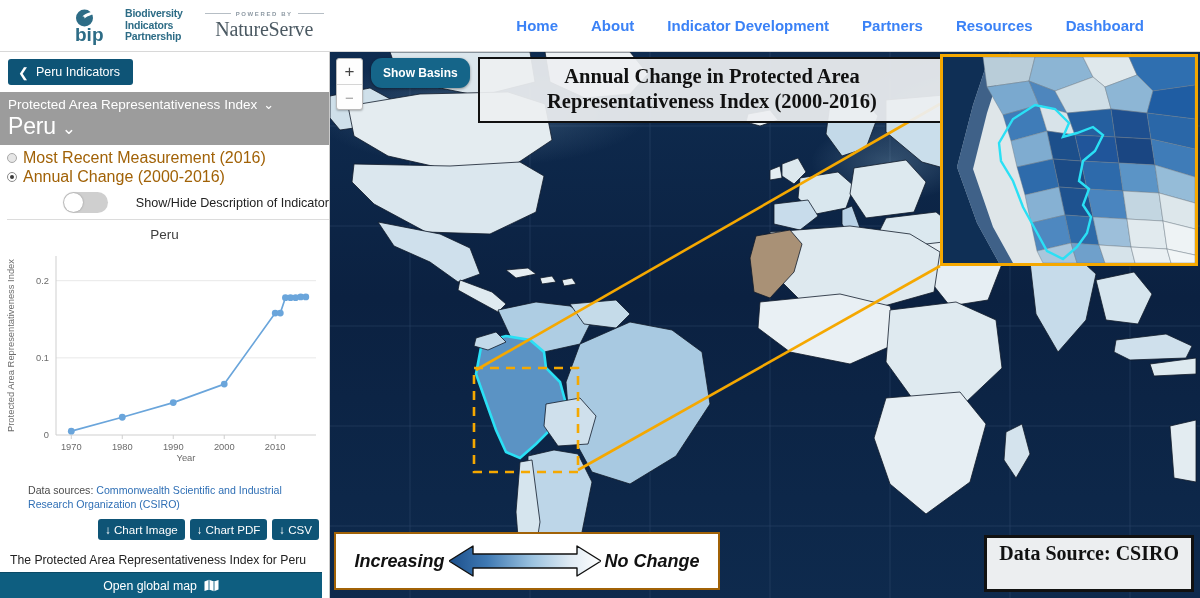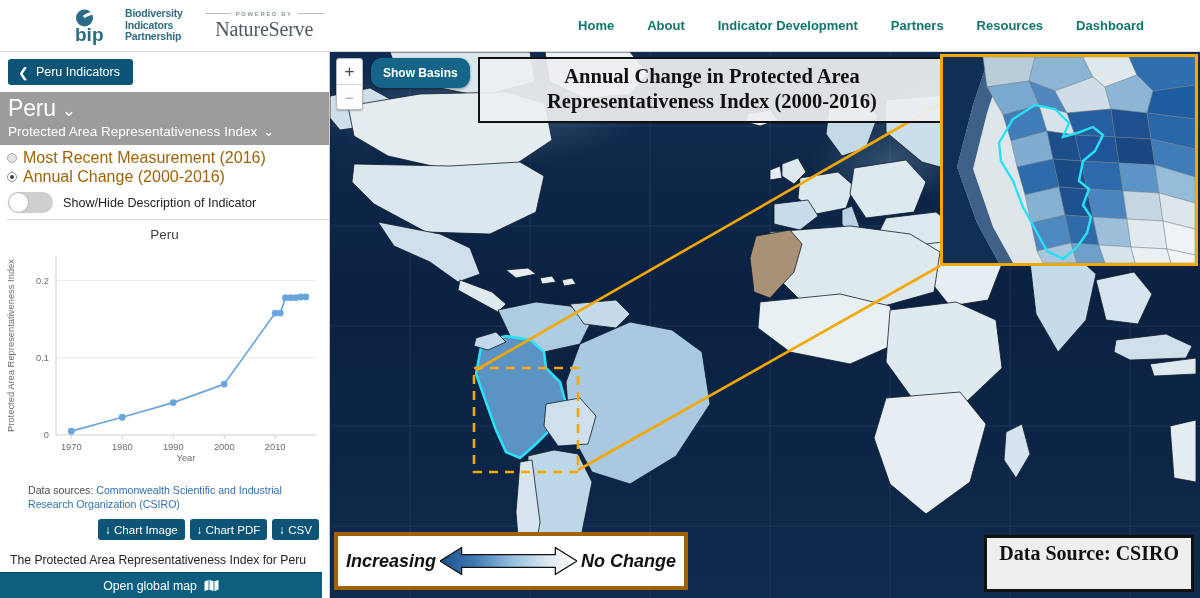--- a/index.html
+++ b/index.html
@@ -32,21 +32,21 @@
     font-size: 6px; letter-spacing: 1.6px; color: #8d99a3; font-weight: 700;
     display: flex; align-items: center; gap: 5px; white-space: nowrap;
   }
   .ns-powered:before, .ns-powered:after {
     content: ""; display: block; width: 26px; height: 1px; background: #b6bec5;
   }
   .ns-name { font-size: 20px; color: #4c5a63; font-family: "Liberation Serif", serif; letter-spacing: -0.2px; margin-top:1px;}
 
   .topnav { margin-left: auto; margin-right: 56px; display: flex; gap: 33px; }
   .topnav a {
-    font-size: 13px; color: #0f766e; text-decoration: none; font-weight: 600;
+    font-size: 15px; color: #3b82f6; text-decoration: none; font-weight: 600;
     white-space: nowrap;
   }
 
   
   .sidebar {
     position: absolute; left: 0; top: 52px; width: 330px; height: 546px;
     background: #ffffff; border-right: 1px solid #c9c9c9; overflow: hidden;
   }
   .back-row { padding: 7px 0 7px 8px; background: #fff; }
   .back-btn {
@@ -76,21 +76,21 @@
     width: 10px; height: 10px; border-radius: 50%; border: 1px solid #a8a8a8;
     background: #e6e6e6; flex: none; position: relative;
   }
   .radio.on { background: #fff; border-color: #8a8a8a; }
   .radio.on:after {
     content: ""; position: absolute; left: 2px; top: 2px; width: 4px; height: 4px;
     border-radius: 50%; background: #3b3b3b;
   }
   .opt-label { font-size: 16px; color: #a16207; }
 
-  .toggle-row { display: flex; align-items: center; gap: 10px; margin-top: 6px; padding-left: 1px;}
+  .toggle-row { display: flex; align-items: center; gap: 28px; margin-top: 6px; padding-left: 1px; justify-content: flex-end;}
   .toggle {
     width: 45px; height: 21px; border-radius: 11px; background: #cfcfcf;
     position: relative; flex: none; cursor: pointer;
   }
   .toggle:after {
     content: ""; position: absolute; left: 1px; top: 1px; width: 19px; height: 19px;
     border-radius: 50%; background: #fff; box-shadow: 0 0 2px rgba(0,0,0,.35);
   }
   .toggle-label { font-size: 12.6px; color: #222; }
 
@@ -158,22 +158,22 @@
     font-family: "Liberation Serif", serif; font-weight: 700; font-size: 20.5px;
     color: #111; line-height: 25px;
   }
 
   .inset {
     position: absolute; right: 2px; top: 2px; width: 258px; height: 212px;
     border: 3px solid #f5a800; z-index: 11; overflow: hidden; background:#0d2748;
   }
 
   .legend-box {
-    position: absolute; left: 4px; bottom: 8px; width: 354px; height: 58px;
-    background: #fff; border: 4px solid #a16207; z-index: 11;
+    position: absolute; left: 4px; bottom: 8px; width: 386px; height: 58px;
+    background: #fff; border: 2px solid #a16207; z-index: 11;
     display: flex; align-items: center; justify-content: center; gap: 4px;
     padding: 0 8px;
   }
   .legend-text {
     font-family: "Liberation Sans", sans-serif; font-style: italic; font-weight: 700;
     font-size: 18px; color: #111; white-space: nowrap;
   }
 
   .source-box {
     position: absolute; right: 6px; bottom: 6px; z-index: 11;
@@ -221,24 +221,24 @@
 
     <div class="back-row">
       <button class="back-btn">
         <span class="chev-left">❮</span>
         <span>Peru Indicators</span>
       </button>
     </div>
 
     <div class="region-header">
       <div>
+        <span class="region-sub">Protected Area Representativeness Index</span><span class="caret">⌄</span>
+      </div>
+      <div>
         <span class="region-title">Peru</span><span class="caret caret-lg">⌄</span>
-      </div>
-      <div>
-        <span class="region-sub">Protected Area Representativeness Index</span><span class="caret">⌄</span>
       </div>
     </div>
 
     <div class="options">
       <div class="opt-row">
         <span class="radio"></span>
         <span class="opt-label">Most Recent Measurement (2016)</span>
       </div>
       <div class="opt-row">
         <span class="radio on"></span>

